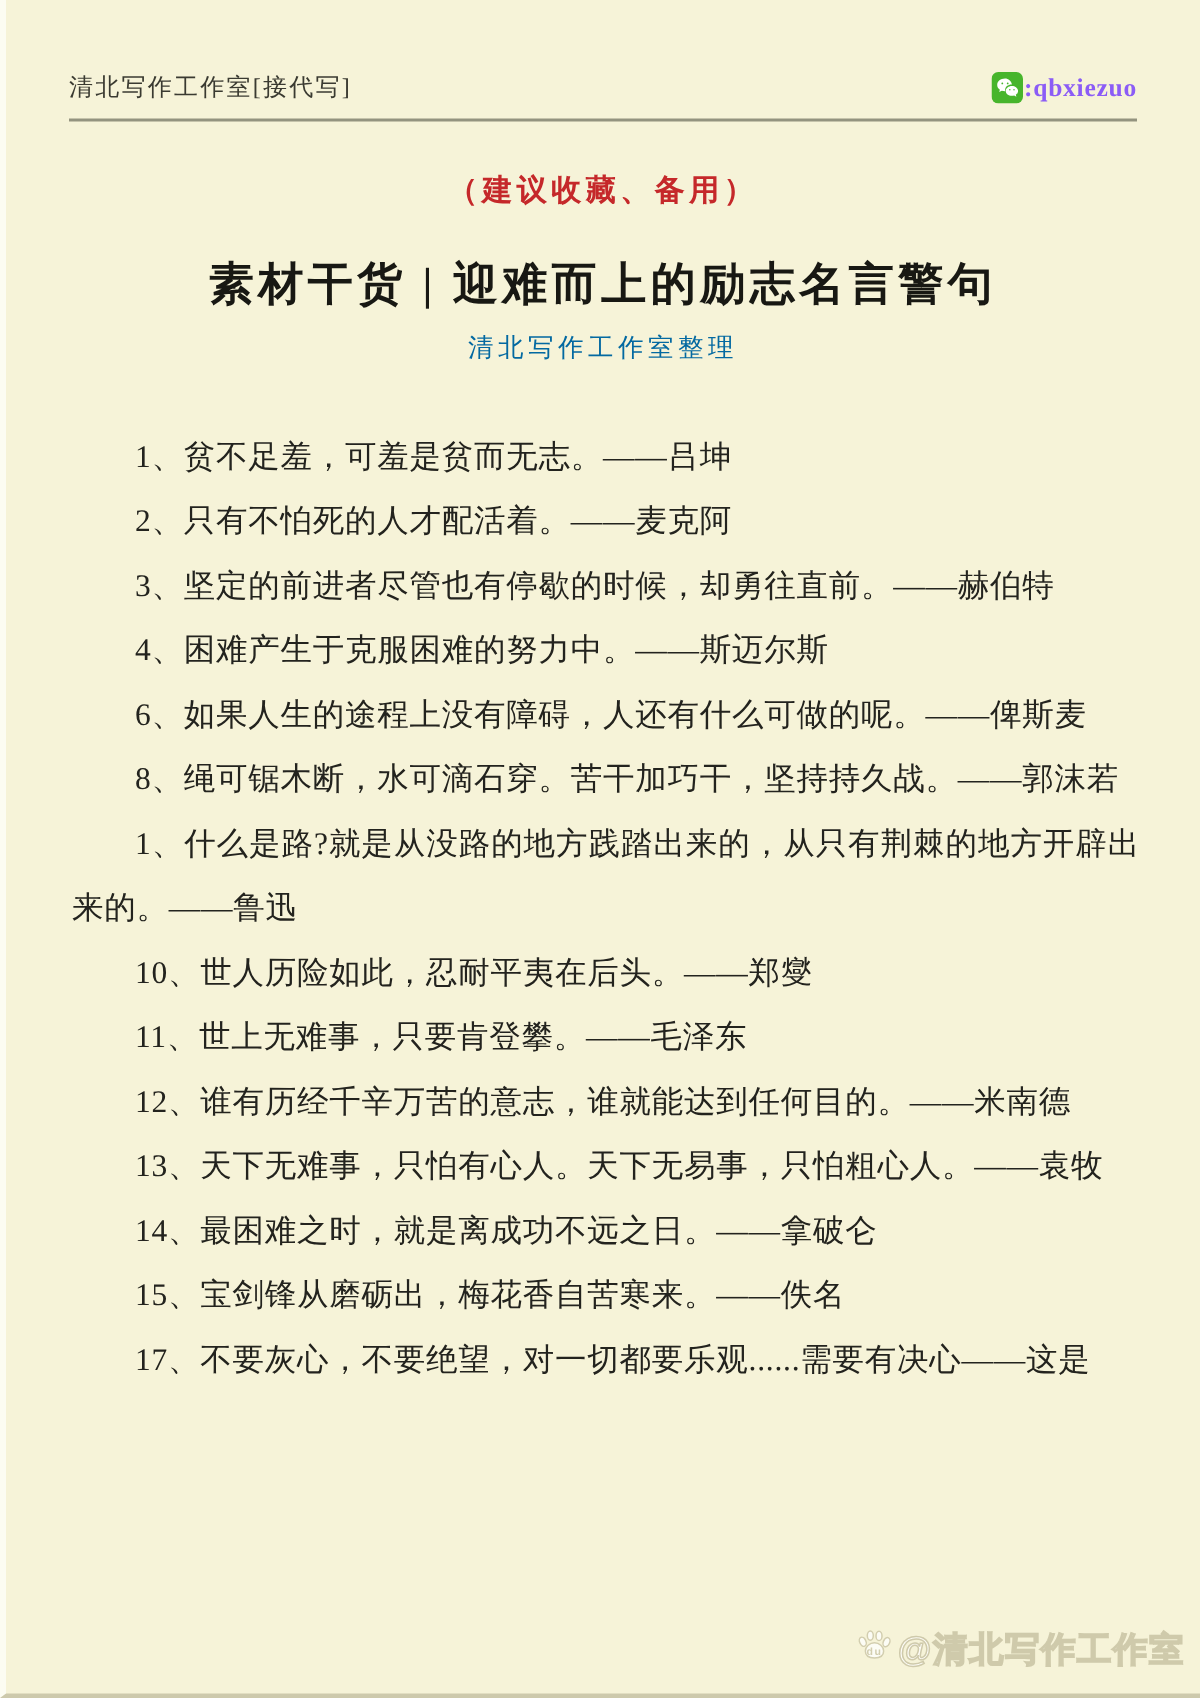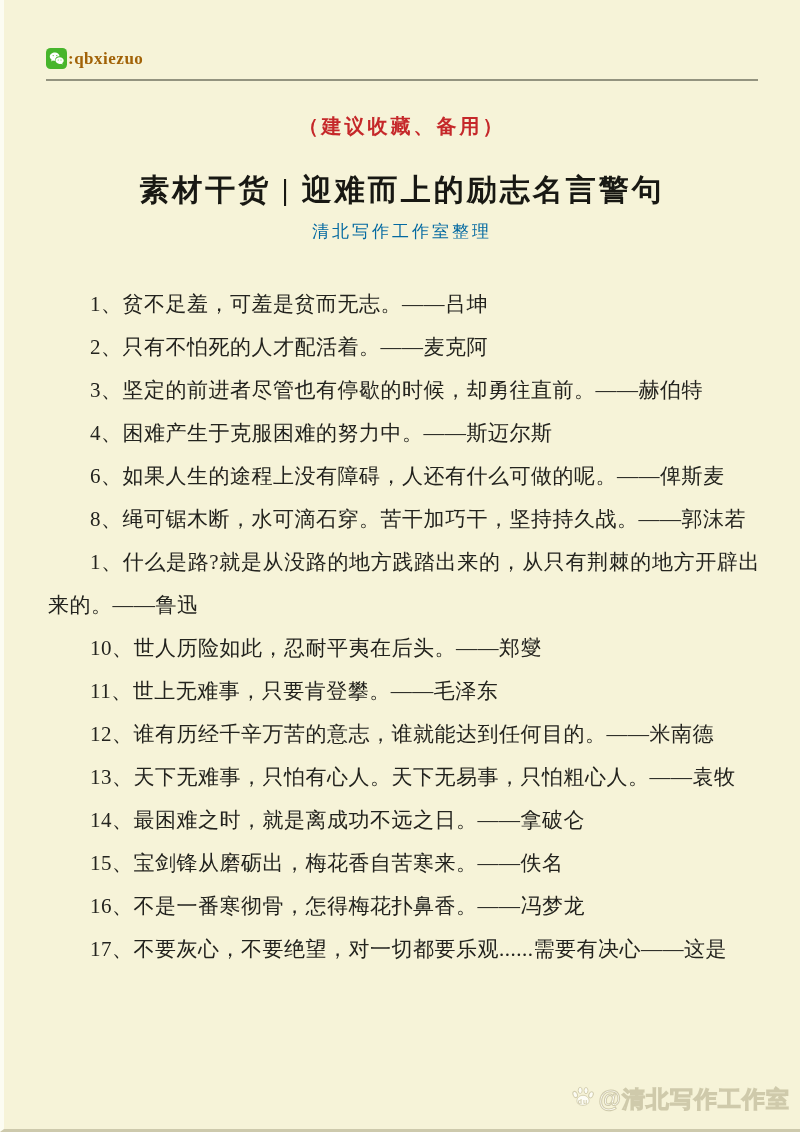--- a/index.html
+++ b/index.html
@@ -38,21 +38,21 @@
     letter-spacing: 1.5px;
     color: #3a3a31;
   }
   .wechat-wrap {
     display: flex;
     align-items: center;
     gap: 1px;
     font-weight: bold;
     font-size: 17px;
     letter-spacing: 0.5px;
-    color: #a16207;
+    color: #8b5cf6;
   }
   .wechat-icon-box {
     display: inline-flex;
     width: 21px; height: 21px;
   }
   .rule {
     margin: 10px 42px 0 42px;
     border-bottom: 2px solid var(--rule);
     height: 0;
   }
@@ -111,20 +111,21 @@
     -webkit-text-stroke: 1px var(--watermark-stroke);
   }
   .baidu-icon-box { display: inline-flex; width: 26px; height: 26px; opacity: 0.9; }
 </style>
 </head>
 <body>
 
 <div class="page">
 
   <div class="header">
+    <span>清北写作工作室[接代写]</span>
     <span class="wechat-wrap">
       <span class="wechat-icon-box">
         <svg viewBox="0 0 21 21" width="21" height="21">
           <rect x="0" y="0" width="21" height="21" rx="4.5" fill="#47b52c"></rect>
           <path d="M9 4.4c-2.9 0-5.2 1.9-5.2 4.2 0 1.3.7 2.4 1.8 3.2l-.5 1.6 1.8-.9c.6.2 1.3.3 2 .3h.3c-.1-.3-.1-.6-.1-.9 0-2 1.9-3.6 4.2-3.6h.3C13.2 6 11.3 4.4 9 4.4z" fill="#ffffff"></path>
           <circle cx="7.2" cy="7.6" r="0.6" fill="#47b52c"></circle>
           <circle cx="10.8" cy="7.6" r="0.6" fill="#47b52c"></circle>
           <path d="M13.6 9.3c-2.3 0-4.1 1.5-4.1 3.3s1.8 3.3 4.1 3.3c.5 0 1-.1 1.5-.2l1.5.8-.4-1.3c.9-.6 1.5-1.5 1.5-2.6 0-1.8-1.8-3.3-4.1-3.3z" fill="#ffffff"></path>
           <circle cx="12.2" cy="11.9" r="0.5" fill="#47b52c"></circle>
           <circle cx="15" cy="11.9" r="0.5" fill="#47b52c"></circle>
@@ -149,21 +150,20 @@
       <p class="quote">4、困难产生于克服困难的努力中。——斯迈尔斯</p>
       <p class="quote">6、如果人生的途程上没有障碍，人还有什么可做的呢。——俾斯麦</p>
       <p class="quote">8、绳可锯木断，水可滴石穿。苦干加巧干，坚持持久战。——郭沫若</p>
       <p class="quote">1、什么是路?就是从没路的地方践踏出来的，从只有荆棘的地方开辟出来的。——鲁迅</p>
       <p class="quote">10、世人历险如此，忍耐平夷在后头。——郑燮</p>
       <p class="quote">11、世上无难事，只要肯登攀。——毛泽东</p>
       <p class="quote">12、谁有历经千辛万苦的意志，谁就能达到任何目的。——米南德</p>
       <p class="quote">13、天下无难事，只怕有心人。天下无易事，只怕粗心人。——袁牧</p>
       <p class="quote">14、最困难之时，就是离成功不远之日。——拿破仑</p>
       <p class="quote">15、宝剑锋从磨砺出，梅花香自苦寒来。——佚名</p>
-      <p class="quote">16、不是一番寒彻骨，怎得梅花扑鼻香。——冯梦龙</p>
       <p class="quote">17、不要灰心，不要绝望，对一切都要乐观......需要有决心——这是</p>
     </main>
 
   <div class="watermark">
     <span class="baidu-icon-box">
       <svg viewBox="0 0 26 26" width="26" height="26">
         <g fill="rgba(255,255,255,0.82)" stroke="#cfcaab" stroke-width="1">
           <ellipse cx="5.2" cy="10.5" rx="2.1" ry="3.2" transform="rotate(-24 5.2 10.5)"></ellipse>
           <ellipse cx="10.2" cy="6.4" rx="2" ry="3.1"></ellipse>
           <ellipse cx="16" cy="6.6" rx="2" ry="3.1"></ellipse>

